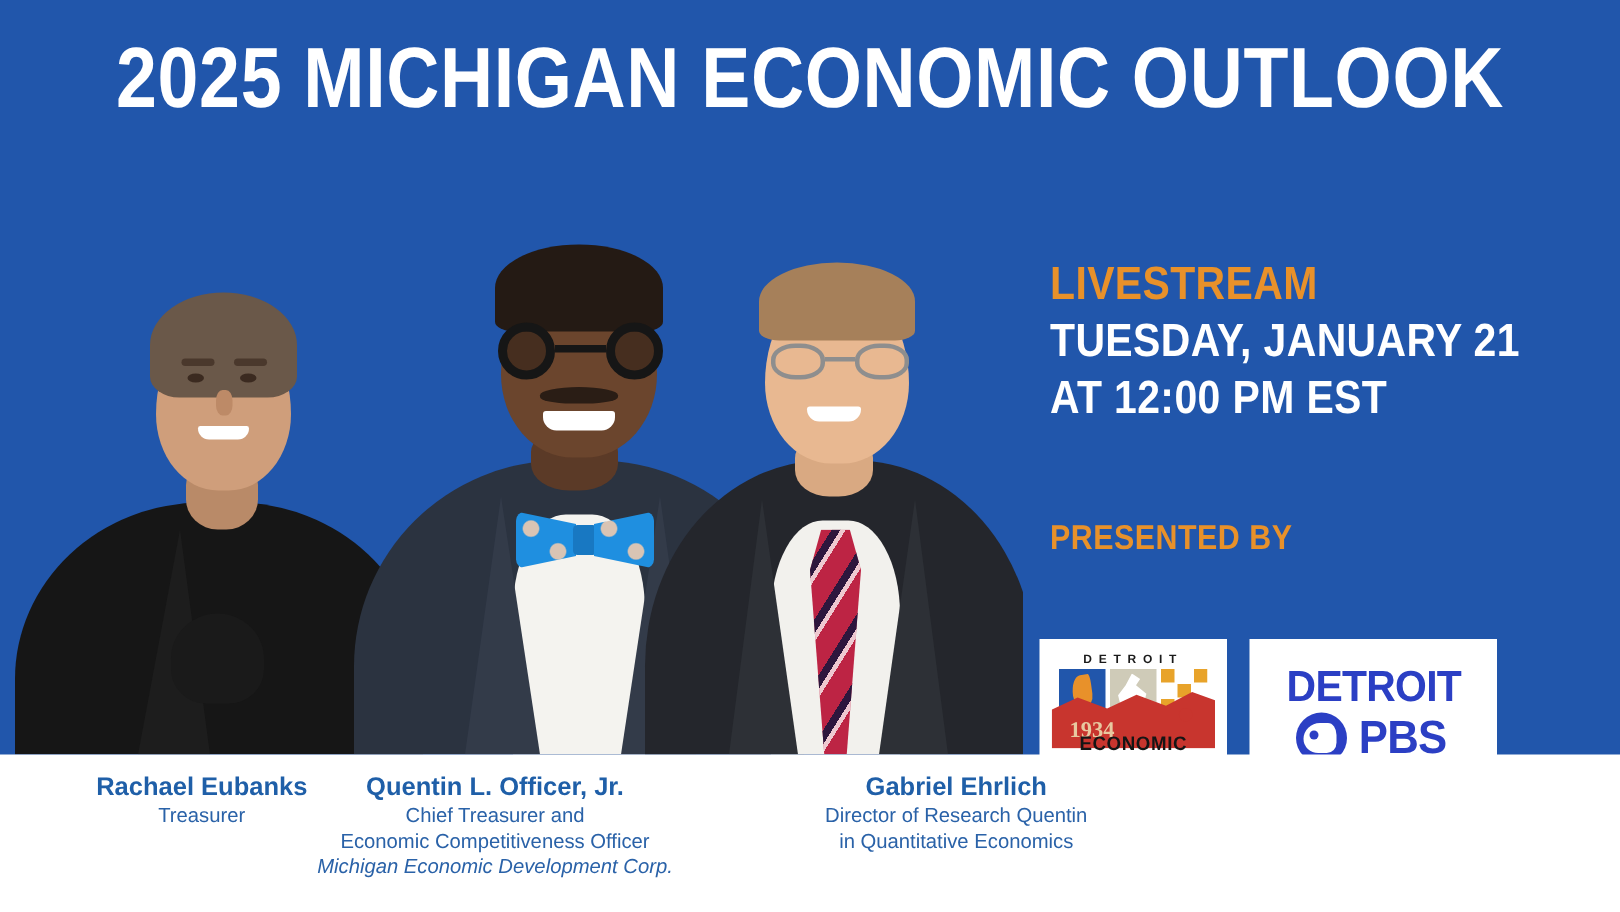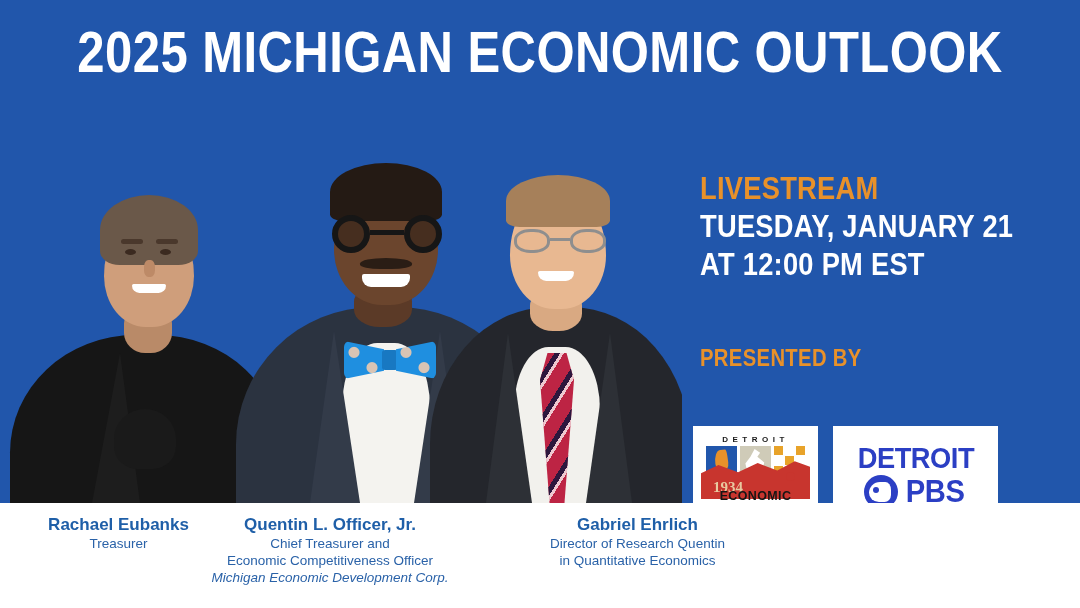--- a/index.html
+++ b/index.html
@@ -503,21 +503,21 @@
     line-height: 17px;
     color: #2A62A8;
   }
   .cap-org {
     font-size: 13.5px;
     line-height: 17px;
     font-style: italic;
     color: #2A62A8;
     white-space: nowrap;
   }
-  #cap1 { left: 0;   width: 205px; padding-left: 16px; }
+  #cap1 { left: 16px;   width: 205px; padding-left: 16px; }
   #cap2 { left: 180px; width: 300px; }
   #cap3 { left: 465px; width: 345px; }
 </style>
 </head>
 <body>
 
 <div id="poster">
 
   <div id="title">2025 MICHIGAN ECONOMIC OUTLOOK</div>
 

